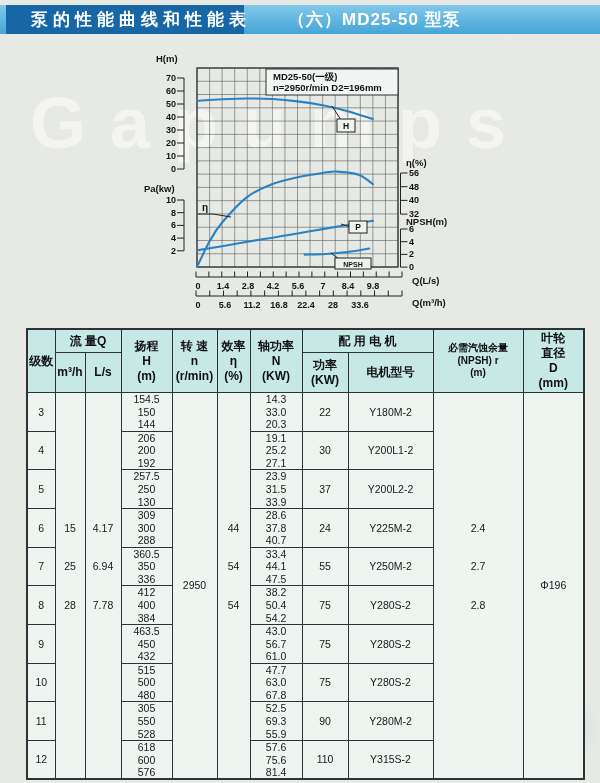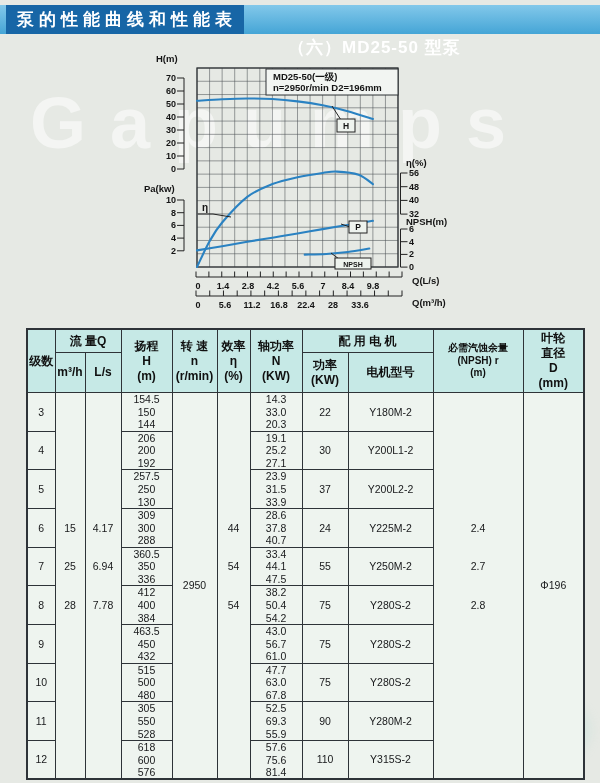--- a/index.html
+++ b/index.html
@@ -3,23 +3,23 @@
 <meta charset="utf-8">
 <style>
   html,body{margin:0;padding:0;}
   .page{position:relative;width:600px;height:783px;background:#e6e9e4;overflow:hidden;
         font-family:"Liberation Sans","DejaVu Sans",sans-serif;}
   
   .topbar{position:absolute;left:0;top:5px;width:600px;height:29px;
           background:linear-gradient(#82c8ea,#45a5d6);}
   .topbar-left{position:absolute;left:6px;top:0;width:238px;height:29px;background:#1766a6;
           color:#fff;font-weight:bold;font-size:17px;letter-spacing:5px;line-height:29px;
-          padding-left:11px;box-sizing:border-box;white-space:nowrap;}
+          padding-left:25px;box-sizing:border-box;white-space:nowrap;}
   .topbar-right{position:absolute;left:288px;top:0;color:#fff;font-weight:bold;font-size:17px;
-          letter-spacing:1px;line-height:29px;white-space:nowrap;margin-top:28px;}
+          letter-spacing:1px;line-height:29px;white-space:nowrap;}
   
   .watermark{position:absolute;left:30px;top:82px;width:560px;font-size:72px;font-weight:bold;
           color:rgba(255,255,255,0.55);letter-spacing:24px;white-space:nowrap;}
   .blob{position:absolute;border-radius:50%;filter:blur(6px);}
   .blob1{left:220px;top:430px;width:180px;height:130px;background:rgba(150,215,205,0.22);}
   .blob2{left:460px;top:690px;width:130px;height:80px;background:rgba(150,215,205,0.20);}
   
   svg.chart{position:absolute;left:0;top:45px;}
   svg.chart text{fill:#141414;}
   .ax-num{font-size:9px;font-weight:bold;}

